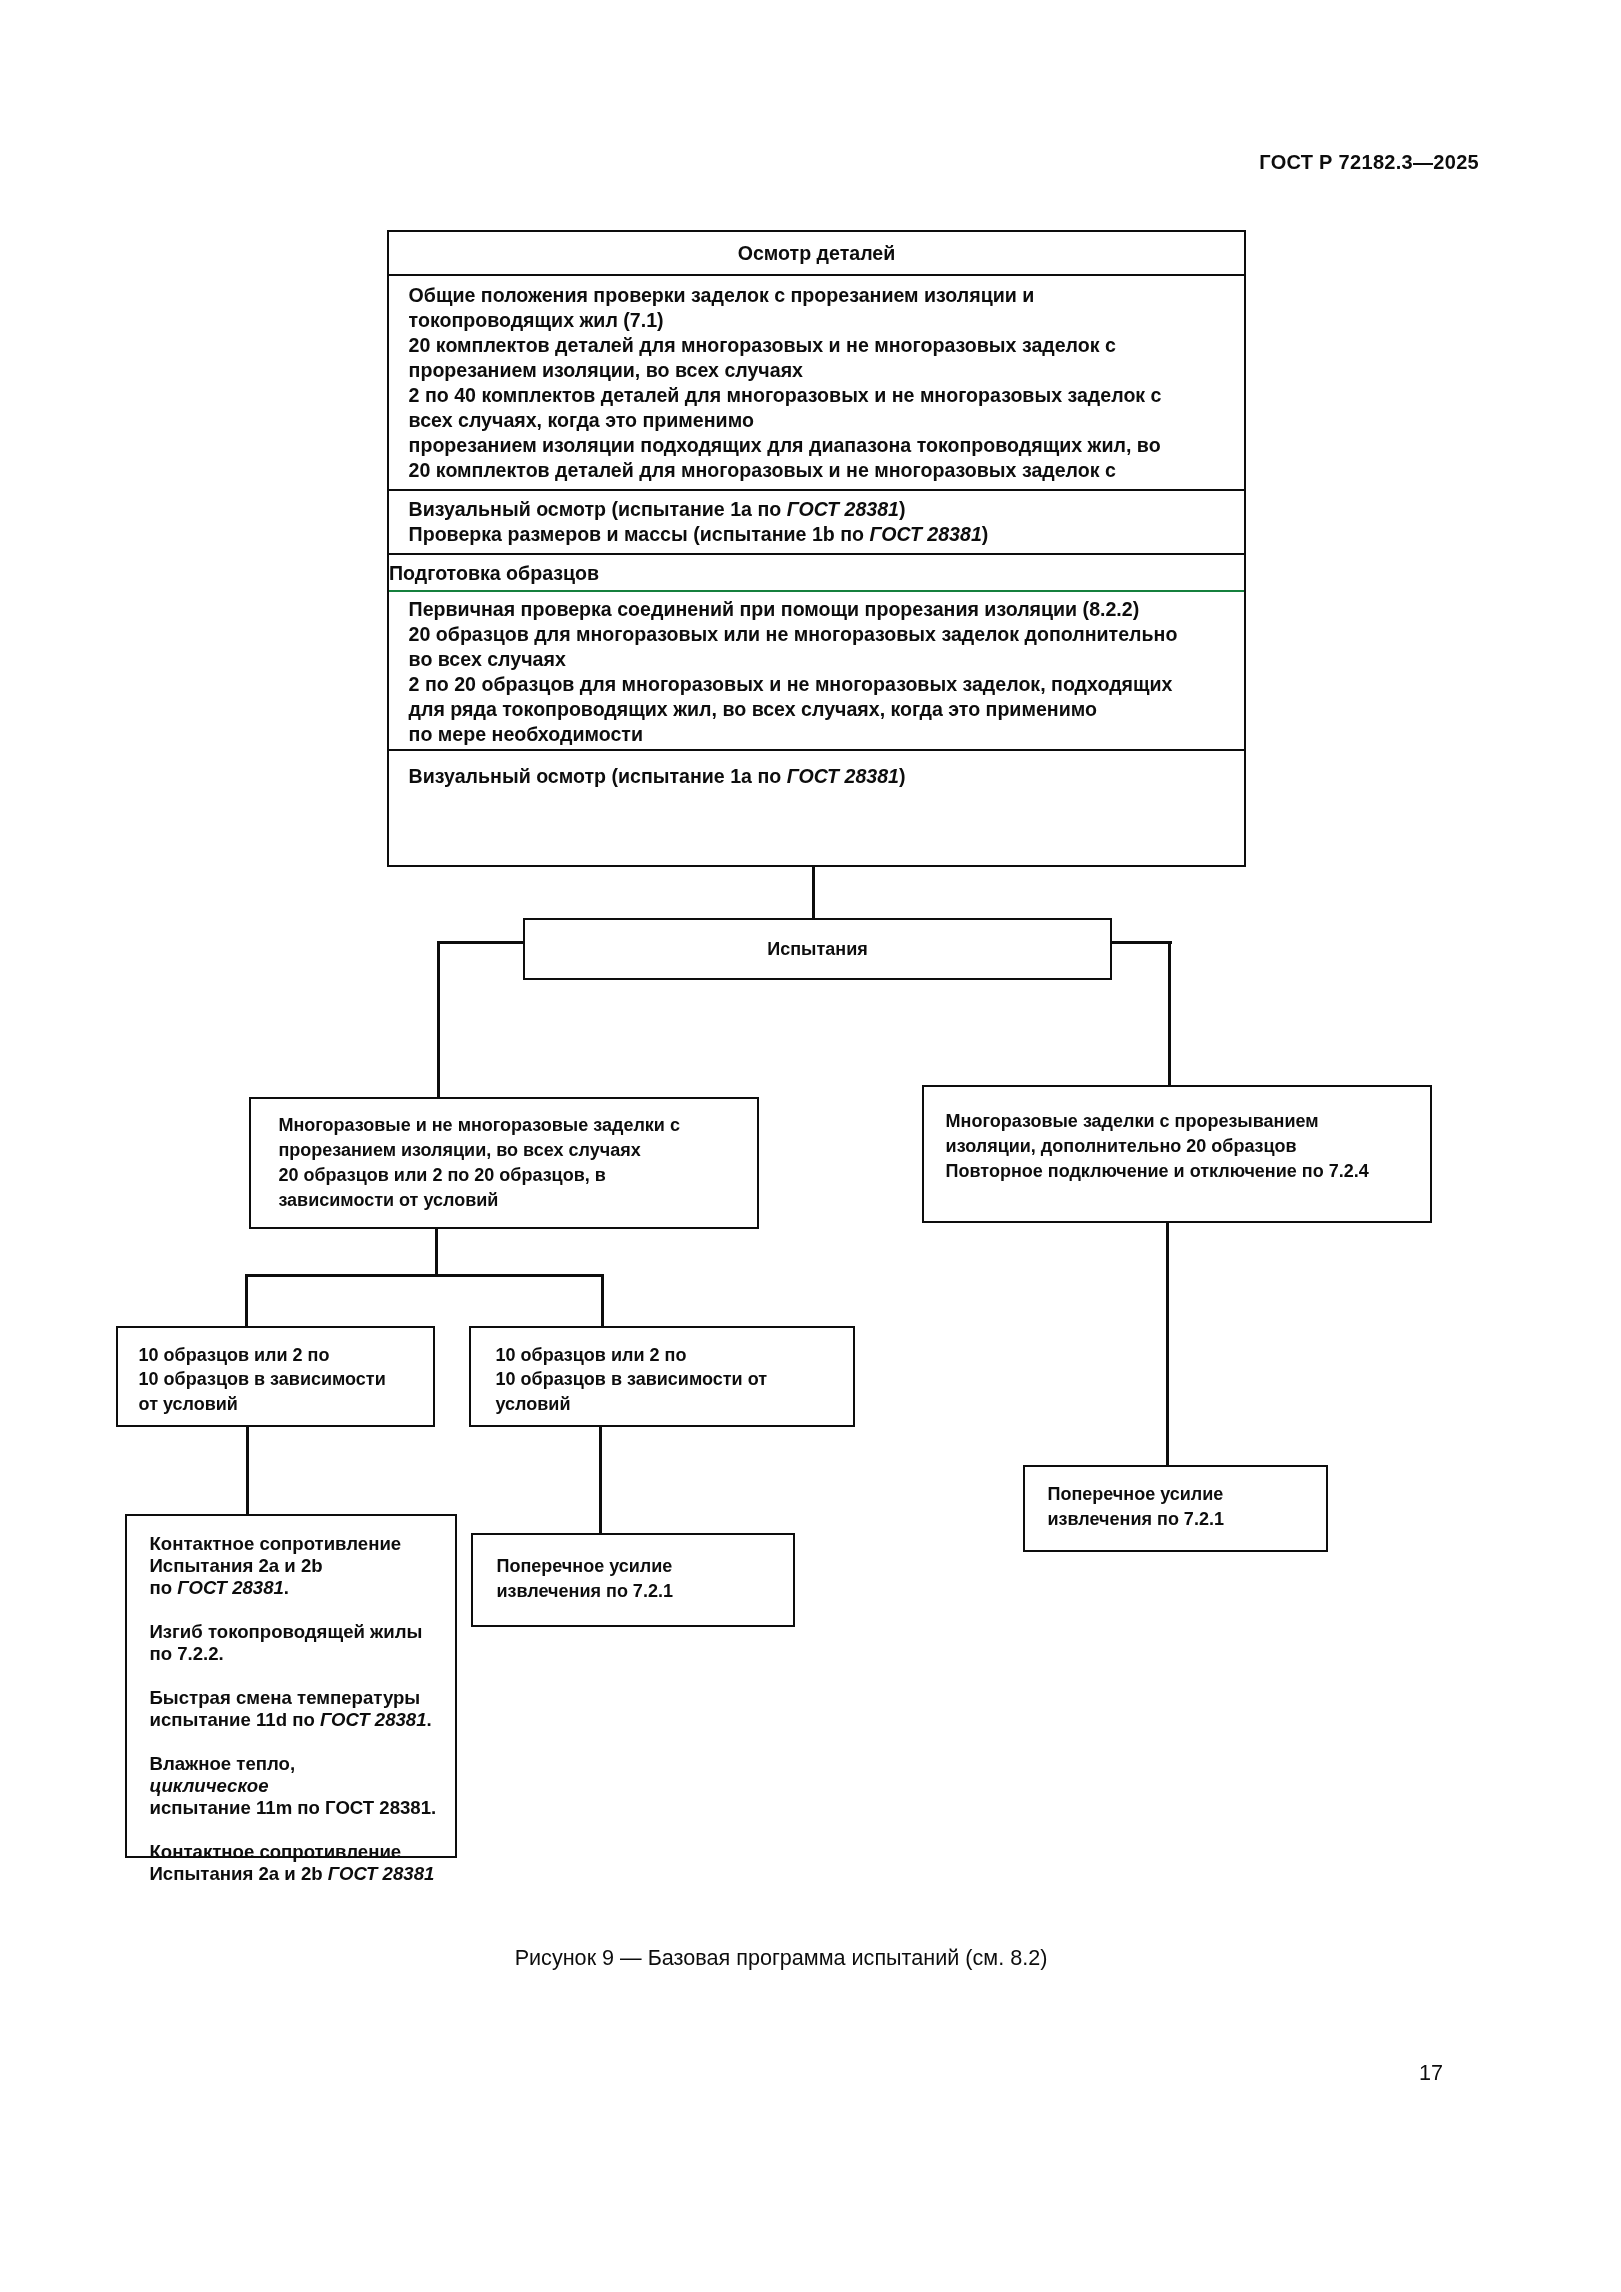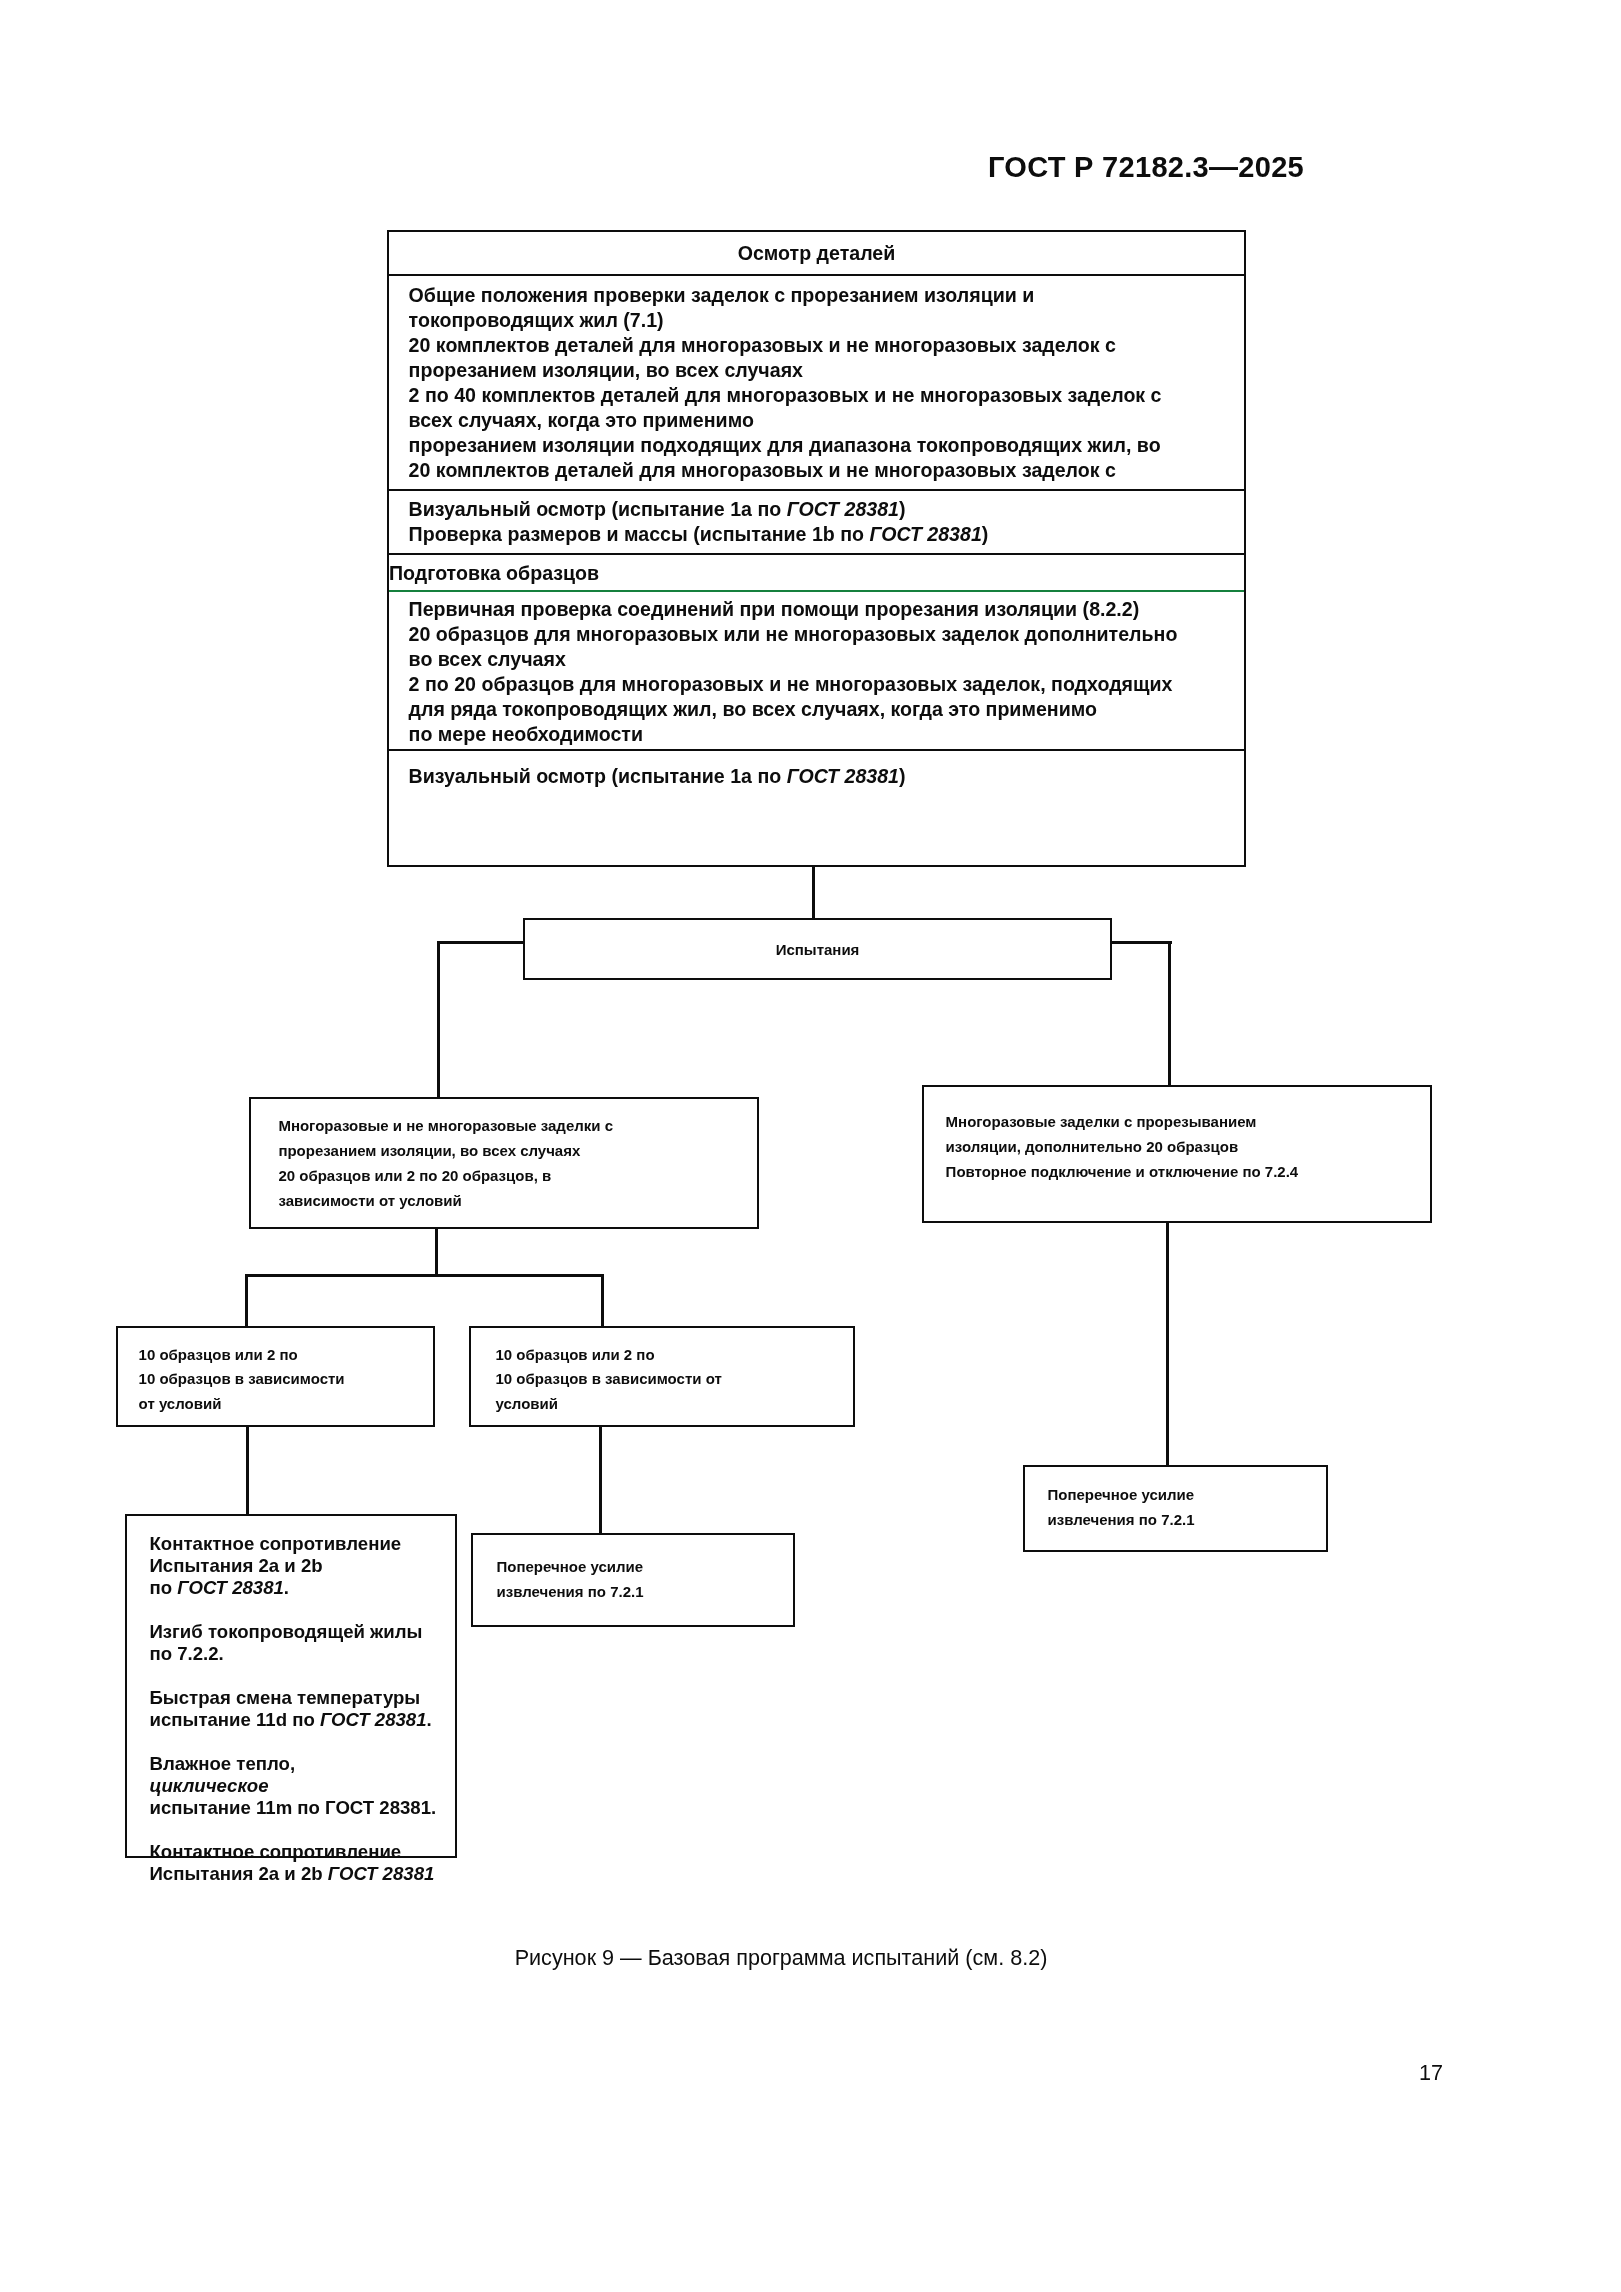--- a/index.html
+++ b/index.html
@@ -6,28 +6,28 @@
   .page{
     position:relative;
     width:1621px;height:2293px;
     background:#ffffff;
     overflow:hidden;
     font-family:"Liberation Sans","DejaVu Sans",sans-serif;
     color:#0d0d0d;
   }
   
   .hdr{
-    position:absolute;left:988px;top:151px;width:451px;
-    font-weight:bold;font-size:29px;letter-spacing:0.3px;
+    position:absolute;left:1028px;top:151px;width:451px;
+    text-align:right;font-weight:bold;font-size:20px;letter-spacing:0.3px;
   }
   
   .box{
     position:absolute;box-sizing:border-box;
     border:2.9px solid #0d0d0d;
-    font-weight:bold;font-size:15px;
+    font-weight:bold;font-size:18px;
     background:#fff;
   }
   .ln{line-height:25px;min-height:25px;white-space:nowrap;}
   i{font-style:italic;}
   
   .inspection{left:387px;top:230px;width:859px;height:637px;font-size:19.6px;}
   .c-title{text-align:center;padding:8.8px 0 7.8px;border-bottom:2px solid #0d0d0d;line-height:25.5px;}
   .c-para1{padding:6.9px 9.8px 5.9px 19.6px;border-bottom:2px solid #0d0d0d;}
   .c-visual{padding:5.9px 9.8px 5.9px 19.6px;border-bottom:2px solid #0d0d0d;}
   .c-title2{text-align:left;padding:5.9px 0 3.9px;border-bottom:2px solid #15803d;line-height:25.5px;}

